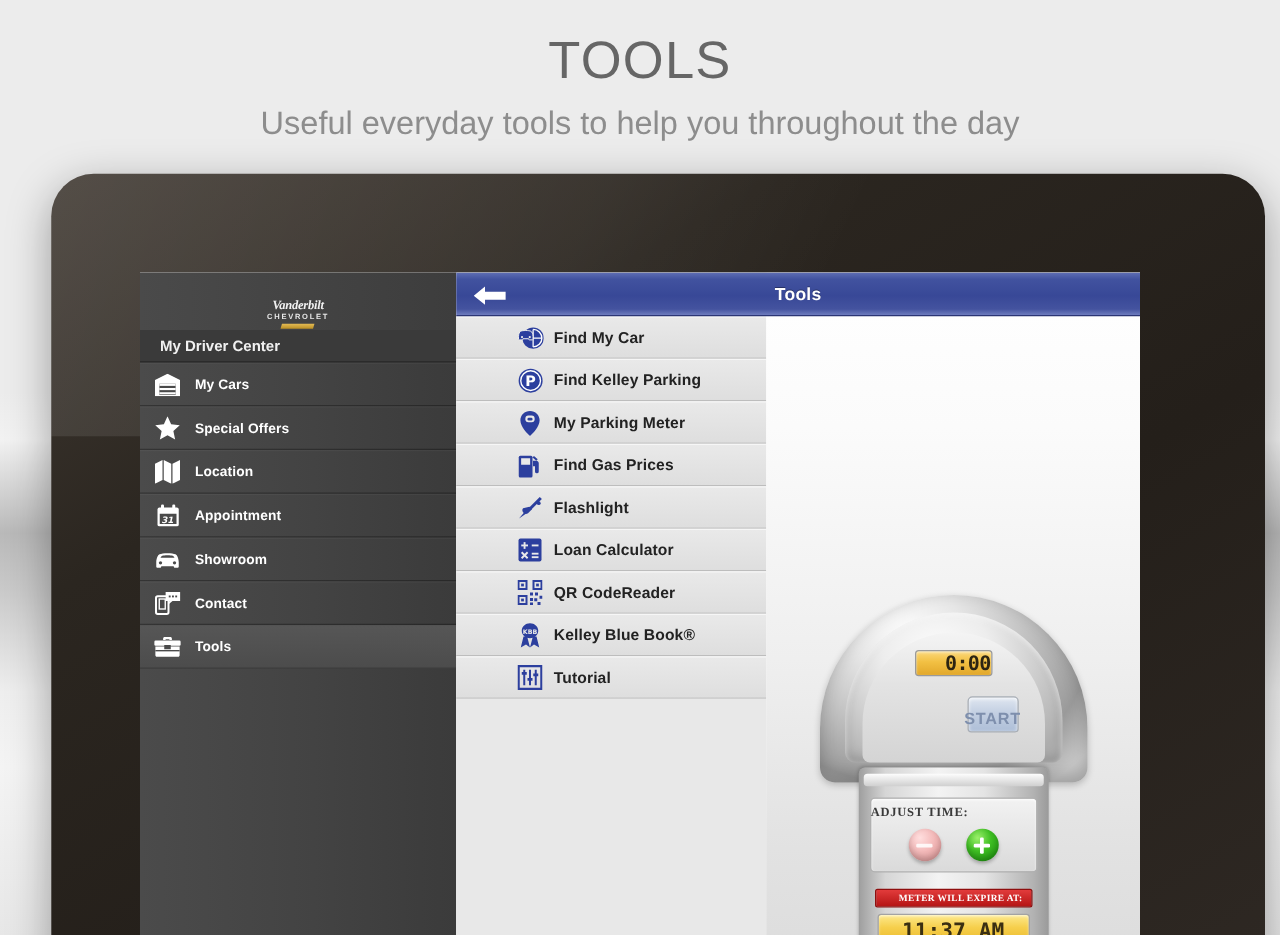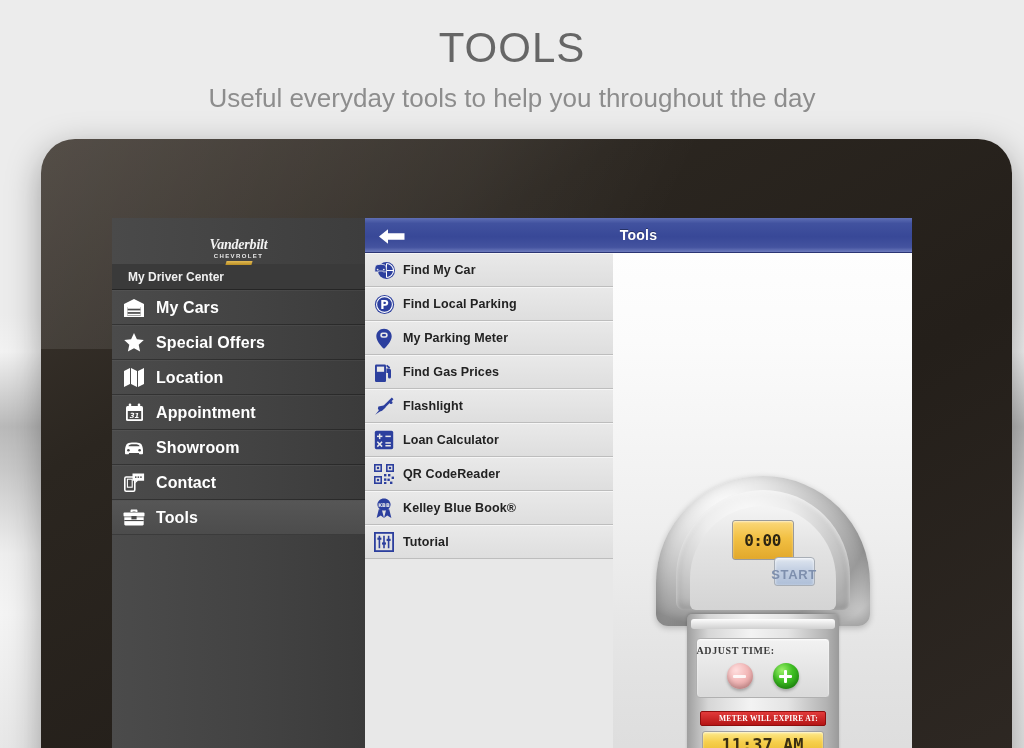--- a/index.html
+++ b/index.html
@@ -51,21 +51,21 @@
     background:linear-gradient(to right,#4b4b4b 0%,#434343 55%,#3b3b3b 100%);
     position:relative;
   }
   #logo-wrap {
     height:46px; display:flex; align-items:center; justify-content:center;
     background:linear-gradient(to right,#4a4a4a,#3d3d3d);
   }
   #logo { text-align:center; line-height:1; }
   #logo-main {
     font-family:"Liberation Serif", serif;
-    font-size:14px; color:#f2f2f2; letter-spacing:-.2px;
+    font-size:10px; color:#f2f2f2; letter-spacing:-.2px;
     font-weight:700; font-style:italic;margin-top:21px;
   }
   #logo-sub {
     font-size:6px; color:#e8e8e8; letter-spacing:1.4px;
     font-weight:700; margin-top:1px;
   }
   #logo-bowtie {
     width:26px; height:4px; margin:2px auto 0;
     background:linear-gradient(to bottom,#e3bb55,#bb8f24);
     transform:skewX(-16deg);
@@ -74,41 +74,42 @@
     height:35px; display:flex; align-items:center;
     border-bottom:1px solid rgba(0,0,0,.30);
     border-top:1px solid rgba(255,255,255,.045);
     padding-left:0;
   }
   .nav-row .ico {
     width:44px; flex:0 0 44px; display:flex;
     align-items:center; justify-content:center;font-style:italic;
   }
   .nav-row .lbl {
-    font-size:16px; color:#fff; font-weight:700; letter-spacing:.1px;
+    font-size:11px; color:#fff; font-weight:700; letter-spacing:.1px;
   }
   #nav-header {
     height:26px; display:flex; align-items:center; padding-left:16px;
     background:#3a3a3a; border-bottom:1px solid rgba(0,0,0,.35);
   }
   #nav-header .lbl { font-size:12px; color:#f0f0f0; font-weight:700; }
   .nav-row.active {
     background:linear-gradient(to bottom,#565656,#4c4c4c);
   }
 
   
   #list-panel {
     width:248px; flex:0 0 248px; height:100%;
     background:#ededed; position:relative; display:flex; flex-direction:column;
   }
   .tool-row {
     height:34px; display:flex; align-items:center;
     background:linear-gradient(to bottom,#e9e9e9,#dedede);
     border-bottom:1px solid #bdbdbd;
     border-top:1px solid #f6f6f6;
+    padding-left:40px;
   }
   .tool-row .t-ico {
     width:38px; flex:0 0 38px; display:flex;
     align-items:center; justify-content:center;
   }
   .tool-row .t-lbl {
     font-size:12.5px; color:#222; font-weight:700; letter-spacing:.1px;
   }
   #list-rest { flex:1 1 auto; background:#e8e8e8; }
 
@@ -152,24 +153,24 @@
       radial-gradient(ellipse at 42% 26%, #fcfcfc 0%, #ededed 30%, #c8c8c8 62%, #adadad 86%);
     box-shadow:inset 0 2px 5px rgba(255,255,255,.7), inset 0 -4px 9px rgba(0,0,0,.16);
   }
   #dome-face {
     position:absolute; left:34px; top:30px; width:146px; height:104px;
     border-radius:73px 73px 6px 6px;
     background:linear-gradient(to bottom,#f4f4f4 0%,#e3e3e3 40%,#d4d4d4 100%);
   }
   #lcd-top {
     position:absolute; left:50%; transform:translateX(-50%); top:44px;
-    width:62px; height:40px; border-radius:3px;
+    width:62px; height:21px; border-radius:3px;
     background:linear-gradient(to bottom,#fbd87a 0%,#f2c043 45%,#e2a82b 100%);
     border:1.5px solid #9a9a9a;
-    display:flex; align-items:center; justify-content:center;
+    display:flex; align-items:center; justify-content:flex-end;
     box-shadow:inset 0 1px 2px rgba(255,255,255,.6);
   }
   #lcd-top-txt {
     font-family:"DejaVu Sans Mono", monospace;
     font-size:16px; color:#2c2412; font-weight:700; letter-spacing:-.5px;
   }
   #start-btn {
     position:absolute; left:118px; top:81px; width:41px; height:29px;
     border-radius:4px 4px 3px 3px;
     background:linear-gradient(to bottom,#dfe6f0 0%,#c3cfe2 45%,#aebfd8 100%);
@@ -374,21 +375,21 @@
       </div>
 
       <div class="tool-row">
         <span class="t-ico">
           <svg width="21" height="21" viewBox="0 0 21 21">
               <circle cx="10.5" cy="10.5" r="9.6" fill="#2c3f9e"></circle>
               <circle cx="10.5" cy="10.5" r="7.9" fill="none" stroke="#fff" stroke-width="1.1"></circle>
               <text x="10.5" y="15.2" font-family="DejaVu Sans, sans-serif" font-size="11.5" font-weight="bold" fill="#fff" text-anchor="middle">P</text>
             </svg>
         </span>
-        <span class="t-lbl">Find Local Parking</span>
+        <span class="t-lbl">Find Kelley Parking</span>
       </div>
 
       <div class="tool-row">
         <span class="t-ico">
           <svg width="18" height="21" viewBox="0 0 18 21">
               <path d="M9 .8C4.7.8 1.3 4.1 1.3 8.2c0 5.3 6.2 11.3 7.3 12.2.2.2.6.2.8 0 1.1-.9 7.3-6.9 7.3-12.2C16.7 4.1 13.3.8 9 .8z" fill="#2c3f9e"></path>
               <rect x="5.3" y="4.4" width="7.4" height="5.4" rx="2.4" fill="#e9e9e9"></rect>
               <rect x="7" y="6.1" width="4" height="2.2" rx="1" fill="#2c3f9e"></rect>
             </svg>
         </span>

